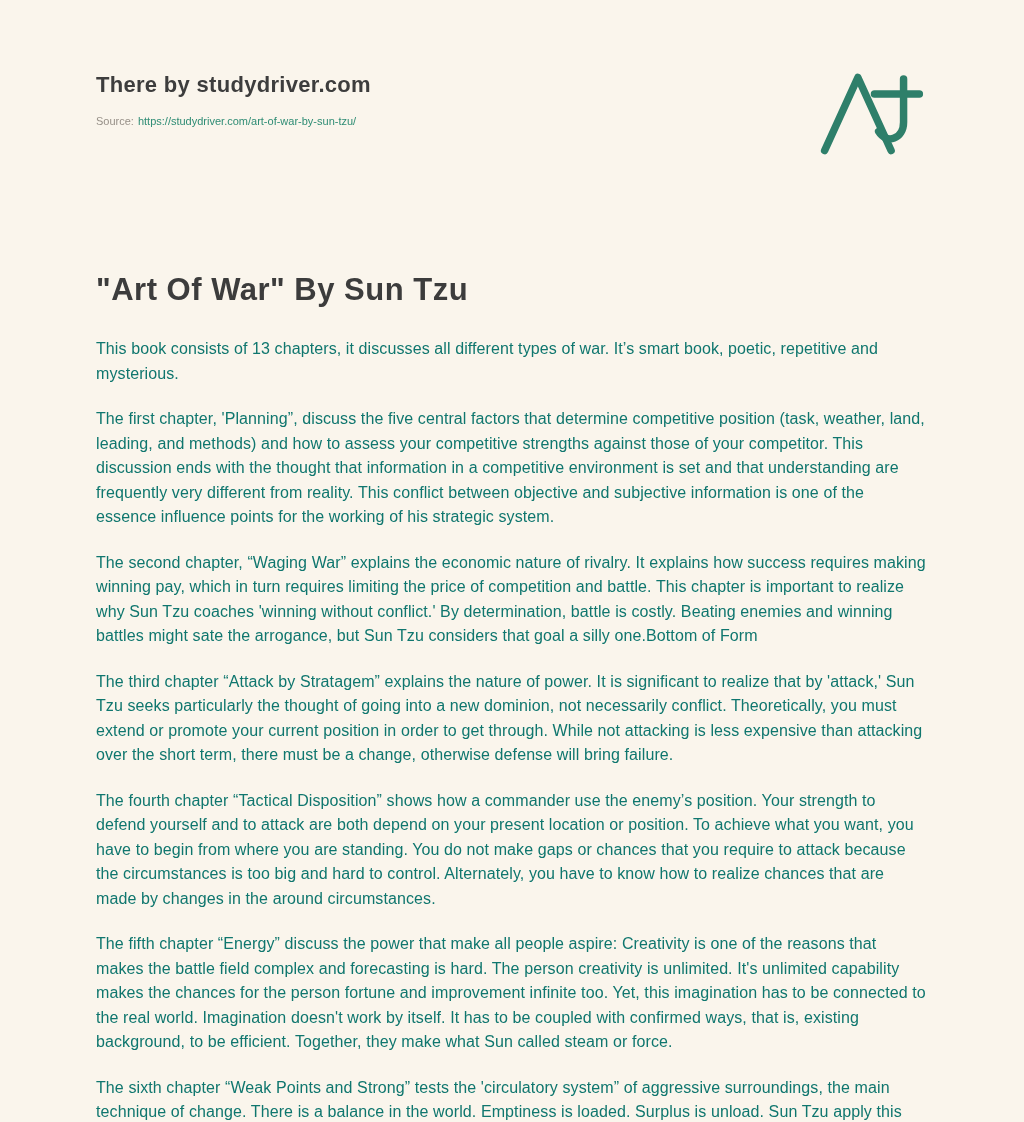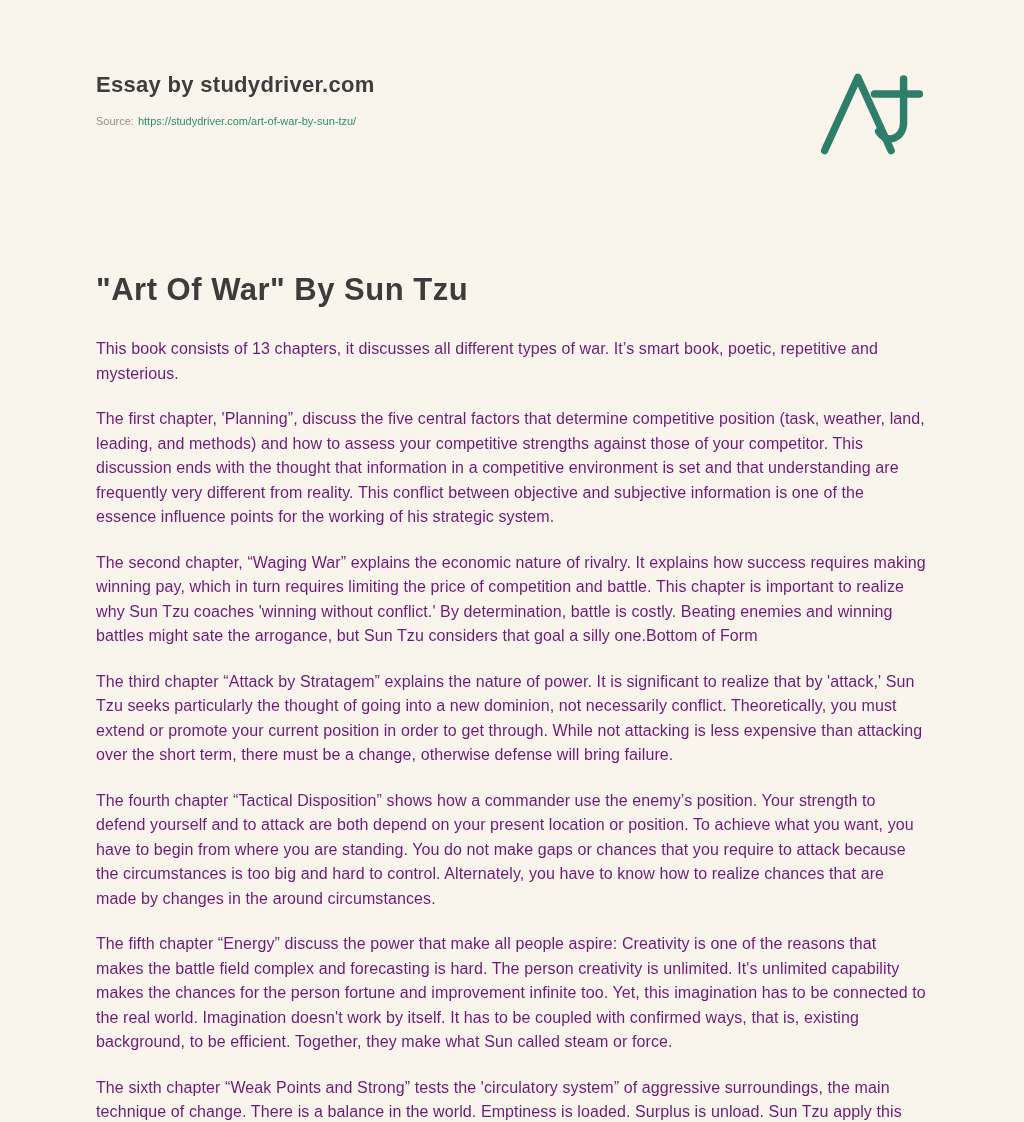--- a/index.html
+++ b/index.html
@@ -50,33 +50,33 @@
     font-size: 31px;
     font-weight: 600;
     color: #3c3c3c;
     letter-spacing: 0.5px;
   }
   .body-copy { max-width: 830px; }
   .para {
     margin-top: 21px;
     font-size: 16px;
     line-height: 24.5px;
-    color: #701a75;
+    color: #0f766e;
     letter-spacing: 0.1px;
   }
   .para.first { margin-top: 29px; }
 </style>
 </head>
 <body>
 
 <div class="page">
 
   <header class="header">
     <div class="header-left">
-      <h1 class="site-title">Essay by studydriver.com</h1>
+      <h1 class="site-title">There by studydriver.com</h1>
       <p class="source-line">
         <span class="source-label">Source:</span><a class="source-url" href="#">https://studydriver.com/art-of-war-by-sun-tzu/</a>
       </p>
     </div>
 
     <div class="logo">
       <svg viewBox="0 0 130 100" fill="none" stroke="#2e7f6a" stroke-width="9" stroke-linecap="round" stroke-linejoin="round">
         <path d="M8 94 L48 6 L88 94"></path>
         <path d="M68 26 H122"></path>
         <path d="M103 8 V60 C103 80 83 87 73 71"></path>

